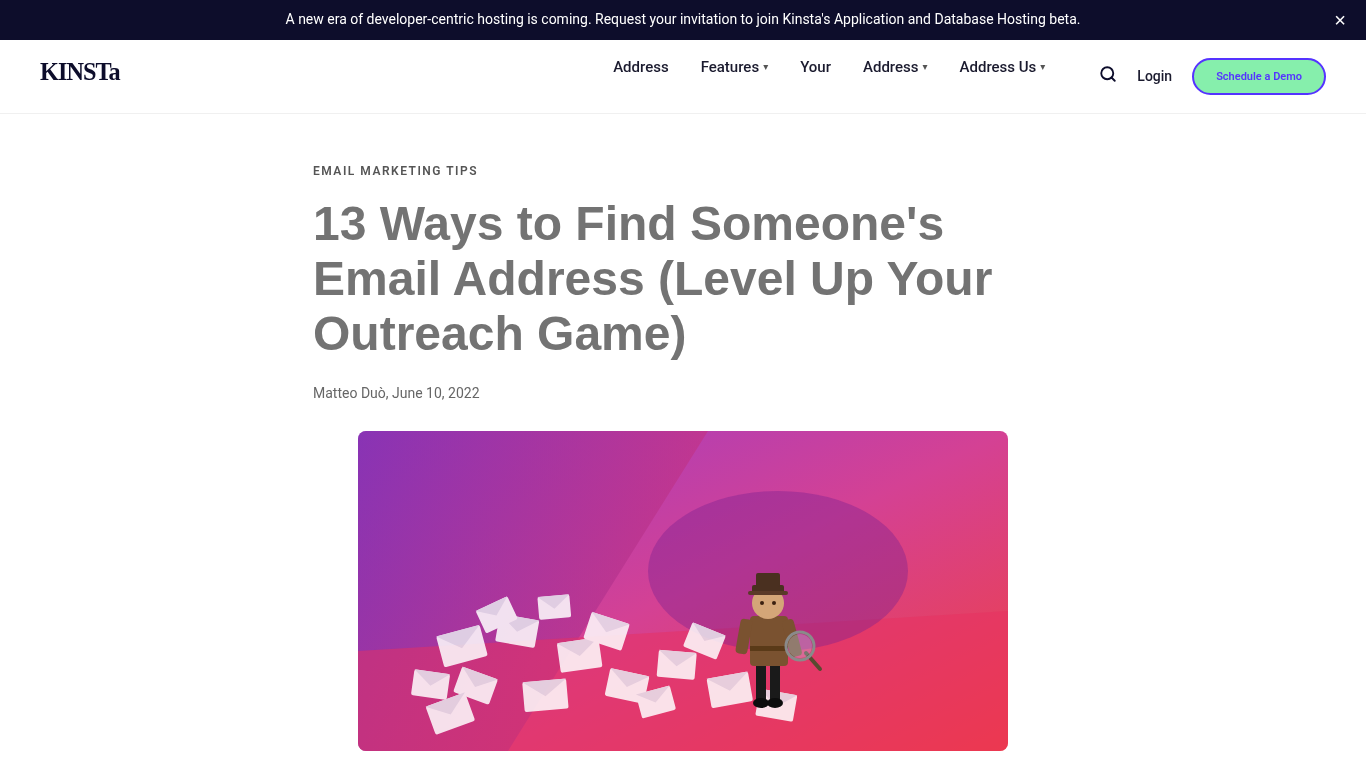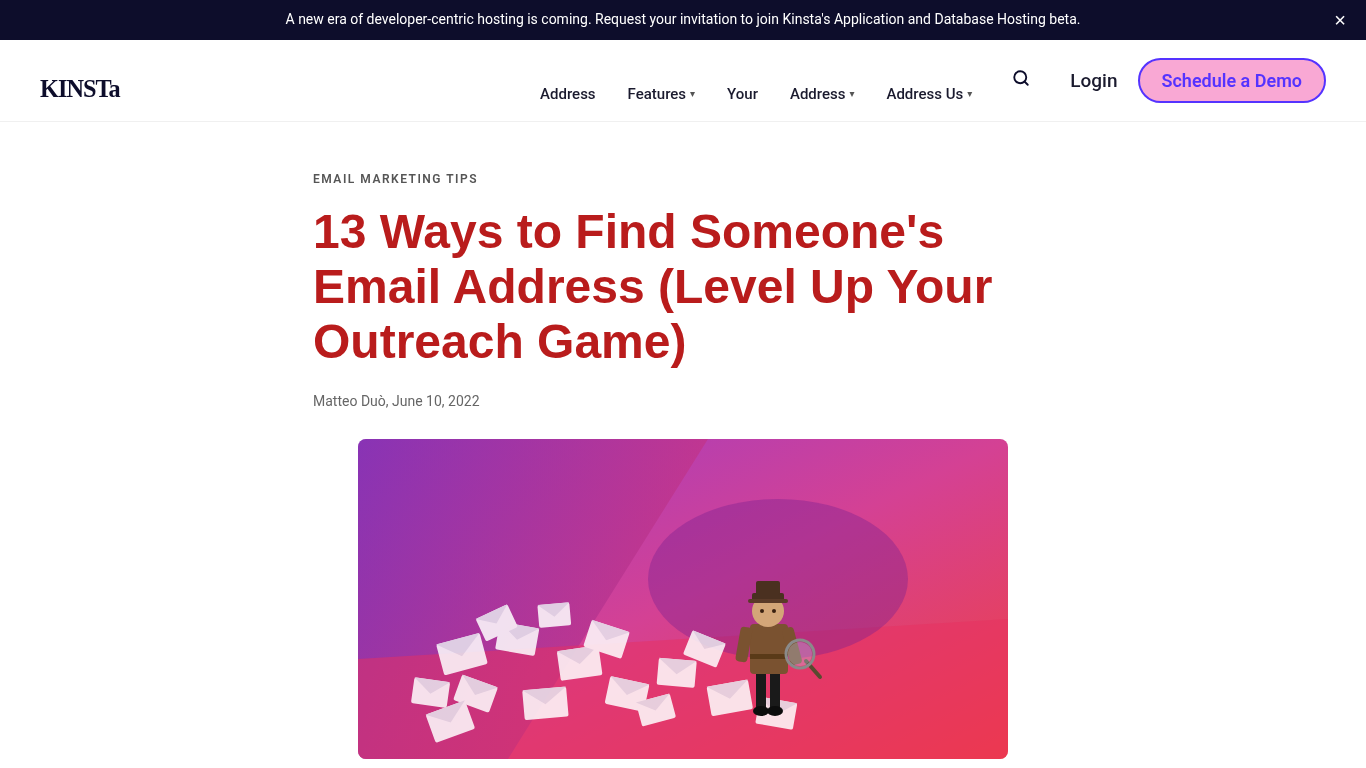--- a/index.html
+++ b/index.html
@@ -25,24 +25,25 @@
       border: none;
       color: #fff;
       font-size: 20px;
       cursor: pointer;
       line-height: 1;
     }
 
     
     .navbar {
       display: flex;
-      align-items: flex-end;
+      align-items: flex-start;
       padding: 18px 40px;
       border-bottom: 1px solid #f0f0f0;
       background: #fff;
+      gap: 14px;
     }
     .logo {
       margin-right: auto;
     }
     
     .kinsta-logo {
       display: flex;
       align-items: center;
       gap: 4px;
     }
@@ -79,31 +80,30 @@
     .search-icon-btn {
       background: none;
       border: none;
       cursor: pointer;
       font-size: 18px;
       color: #1a1a2e;
     }
     .login-link {
       text-decoration: none;
       color: #1a1a2e;
-      font-size: 19px;
+      font-size: 14px;
       font-weight: 500;
-      margin-left: 20px;
     }
     .schedule-btn {
-      background: #f9a8d4;
+      background: #86efac;
       border: 2px solid #5533ff;
       color: #5533ff;
       padding: 10px 22px;
       border-radius: 50px;
-      font-size: 18px;
+      font-size: 11px;
       font-weight: 600;
       cursor: pointer;
       text-decoration: none;
     }
 
     
     .main-content {
       max-width: 780px;
       margin: 0 auto;
       padding: 50px 20px 8px;
@@ -113,21 +113,21 @@
       font-weight: 600;
       letter-spacing: 1.5px;
       color: #555;
       text-transform: uppercase;
       margin-bottom: 18px;
     }
     .article-title {
       font-size: 48px;
       font-weight: 900;
       line-height: 1.15;
-      color: #b91c1c;
+      color: #737373;
       margin-bottom: 24px;
       font-family: -apple-system, BlinkMacSystemFont, 'Segoe UI', sans-serif;
     }
     .article-meta {
       font-size: 14px;
       color: #666;
       margin-bottom: 30px;
     }
 
     

